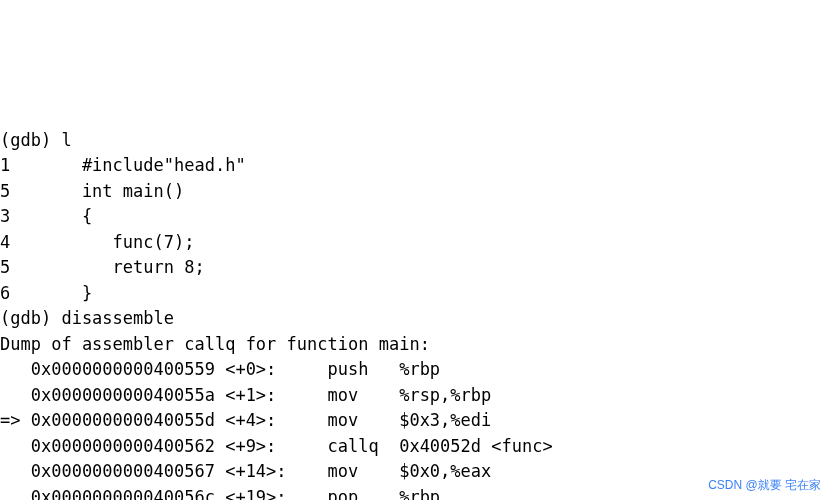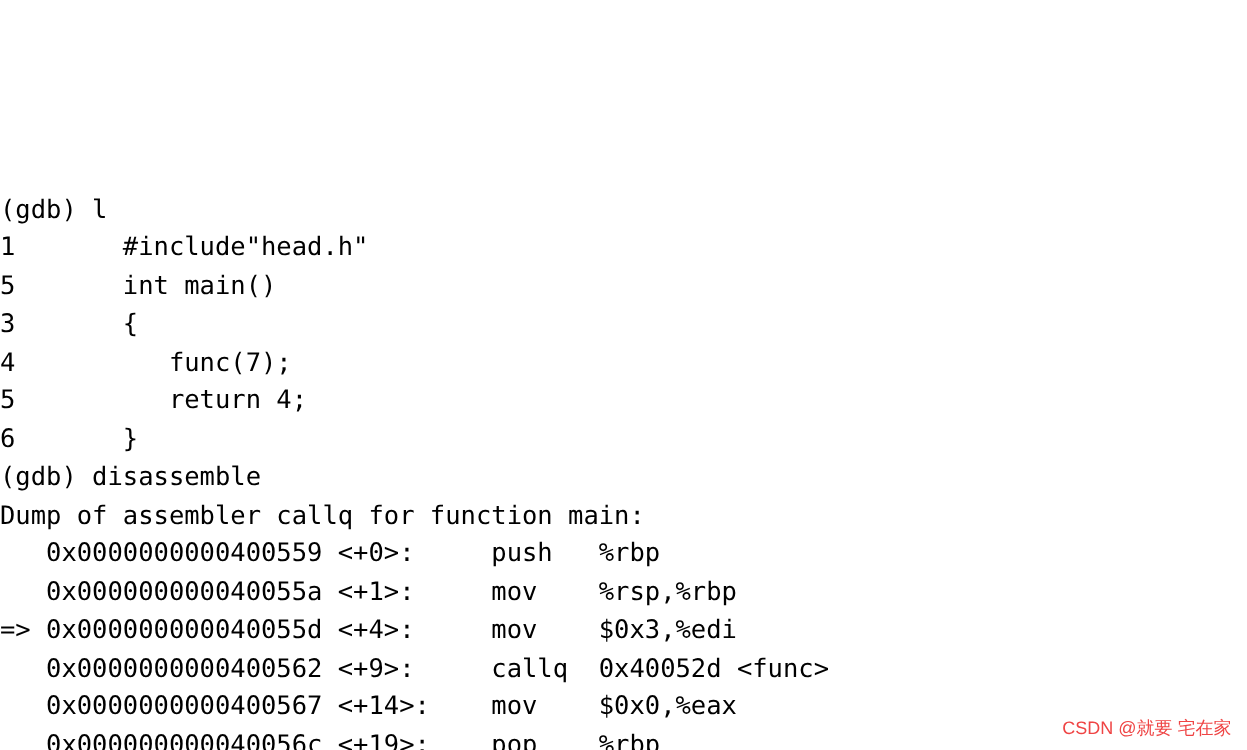--- a/index.html
+++ b/index.html
@@ -16,38 +16,38 @@
       overflow: hidden;
       position: relative;
     }
     .terminal {
       padding: 0;
     }
     .watermark {
       position: absolute;
       bottom: 6px;
       right: 10px;
-      color: #ef4444;
+      color: #3b82f6;
       font-size: 12px;
       font-family: Arial, sans-serif;
       white-space: normal;
     }
   </style>
 </head>
 <body>
 
 
 
 <div class="terminal">
 <span>(gdb) l</span>
 <span>1       #include"head.h"</span>
 <span>5       int main()</span>
 <span>3       {</span>
 <span>4          func(7);</span>
-<span>5          return 4;</span>
+<span>5          return 8;</span>
 <span>6       }</span>
 <span>(gdb) disassemble</span>
 <span>Dump of assembler callq for function main:</span>
 <span>   0x0000000000400559 &lt;+0&gt;:     push   %rbp</span>
 <span>   0x000000000040055a &lt;+1&gt;:     mov    %rsp,%rbp</span>
 <span>=&gt; 0x000000000040055d &lt;+4&gt;:     mov    $0x3,%edi</span>
 <span>   0x0000000000400562 &lt;+9&gt;:     callq  0x40052d &lt;func&gt;</span>
 <span>   0x0000000000400567 &lt;+14&gt;:    mov    $0x0,%eax</span>
 <span>   0x000000000040056c &lt;+19&gt;:    pop    %rbp</span>
 

